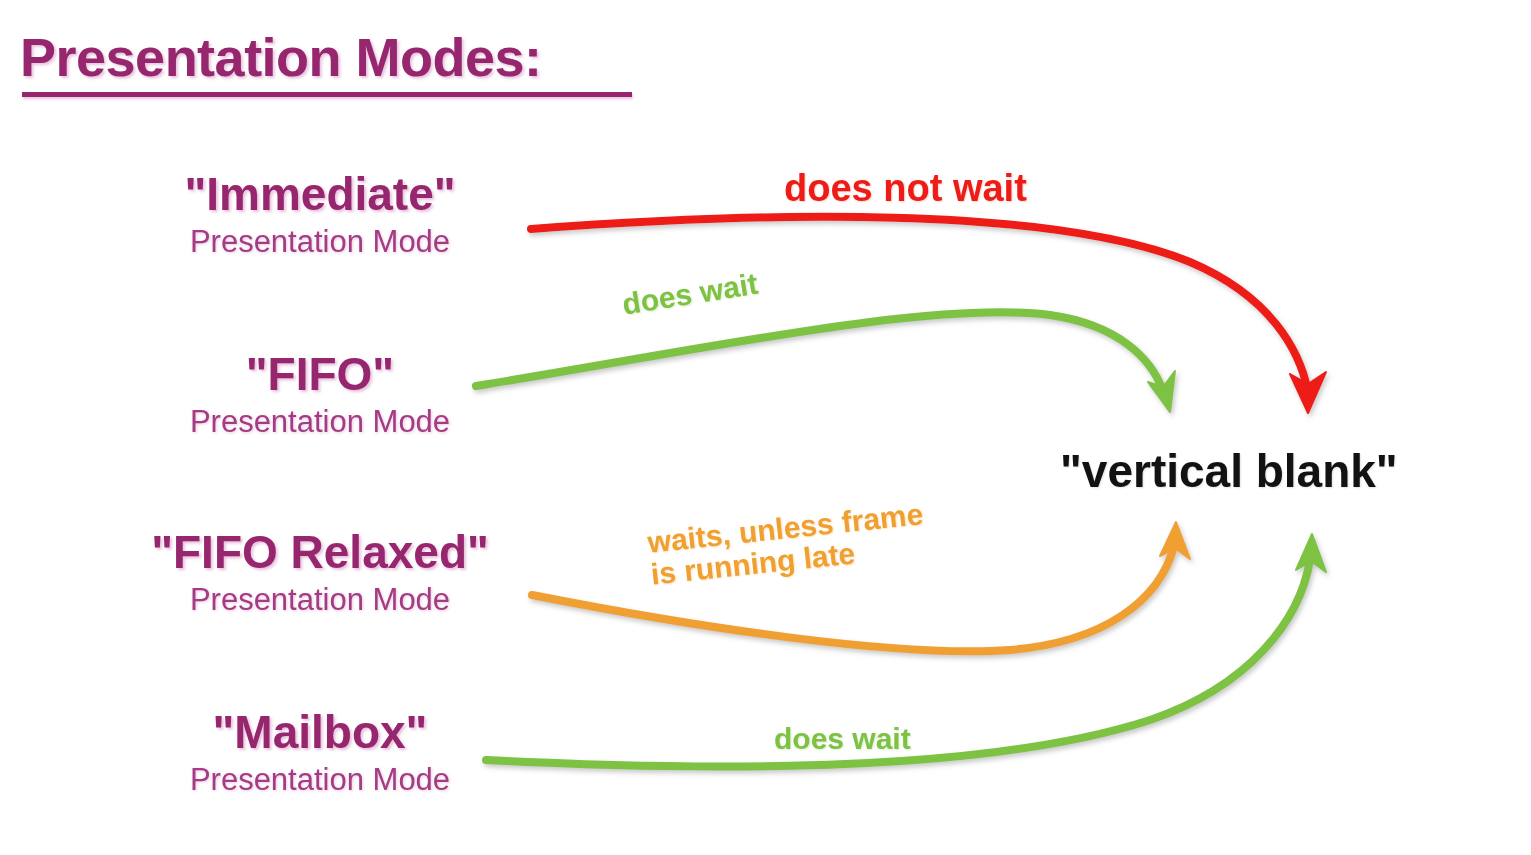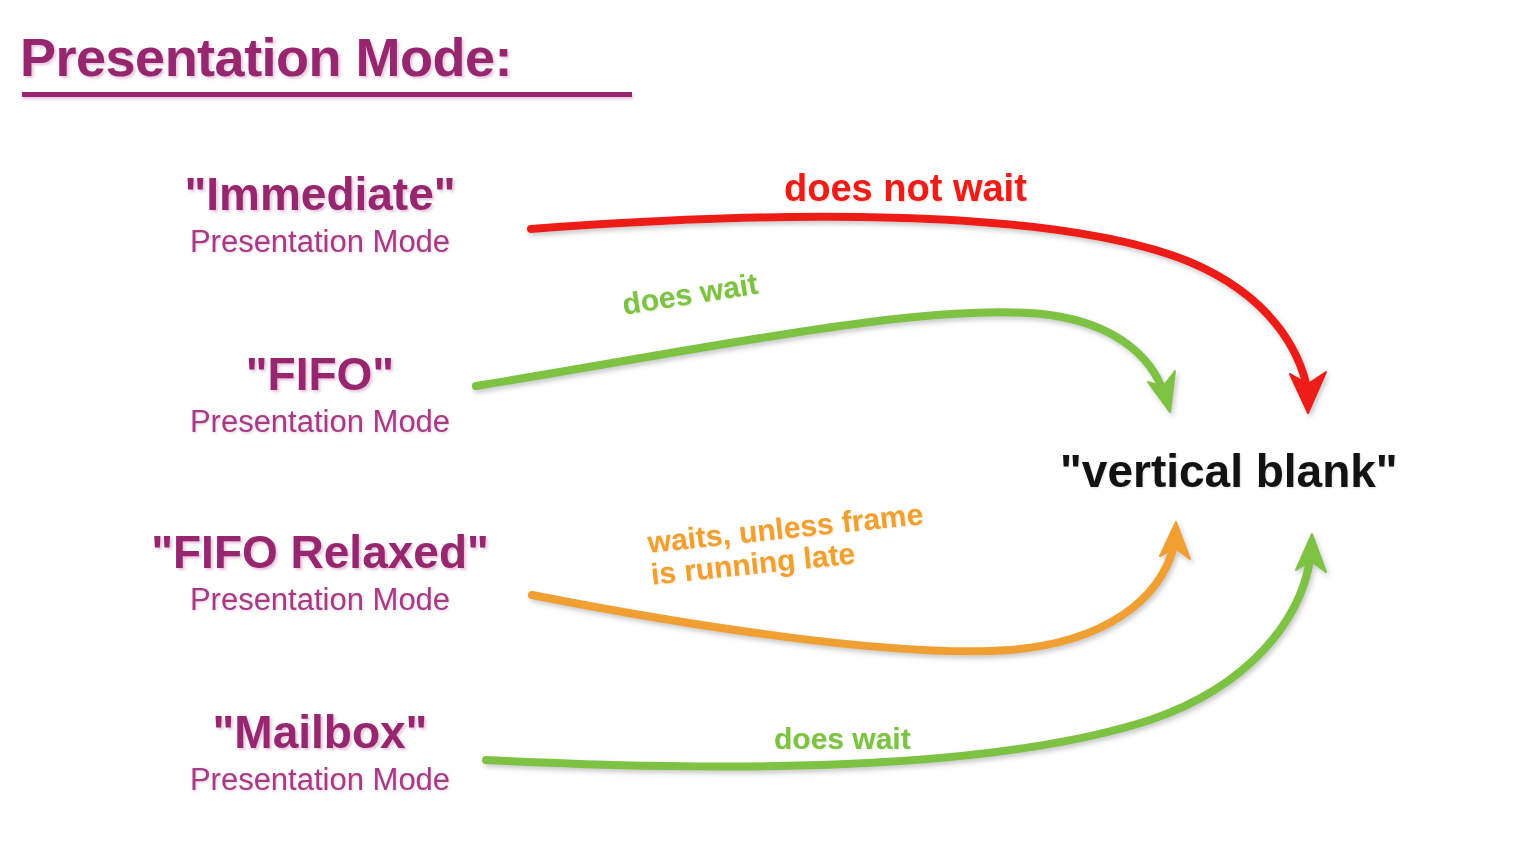--- a/index.html
+++ b/index.html
@@ -133,21 +133,21 @@
     width: 1531px;
     height: 855px;
     pointer-events: none;
   }
 </style>
 </head>
 <body>
 
 <div id="stage">
 
-  <div class="title">Presentation Mode:</div>
+  <div class="title">Presentation Modes:</div>
   <div class="title-underline"></div>
 
   <svg id="arrows" viewBox="0 0 1531 855" xmlns="http://www.w3.org/2000/svg">
     <defs>
       <filter id="softshadow" x="-20%" y="-20%" width="150%" height="150%">
         <feDropShadow dx="2" dy="3" stdDeviation="2.5" flood-color="#888888" flood-opacity="0.45"></feDropShadow>
       </filter>
     </defs>
 
     <g filter="url(#softshadow)">

